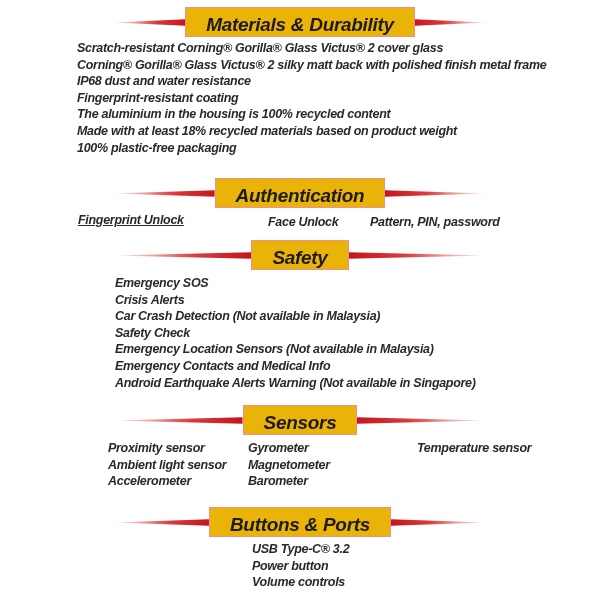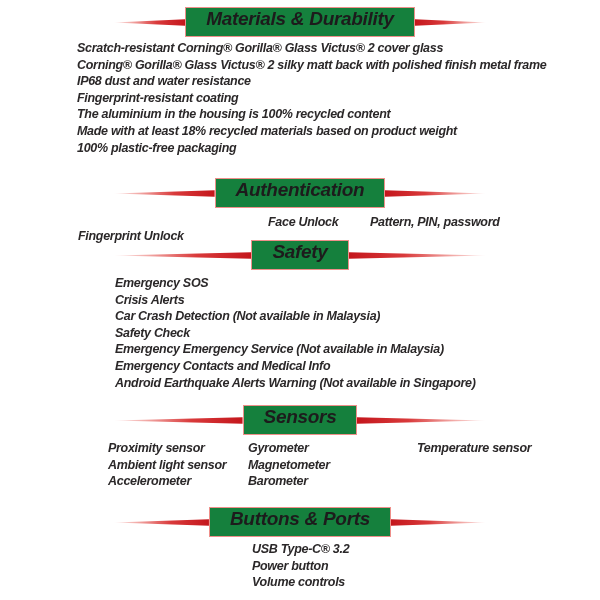--- a/index.html
+++ b/index.html
@@ -21,25 +21,25 @@
     align-items:center;
   }
   .spear{
     flex:1 1 auto;
     height:9px;
     min-width:40px;
   }
   .title-box{
     flex:0 0 auto;
     height:30px;
-    background:#15803d;
+    background:#eab308;
     border:1.5px solid #ee8f8a;
     box-sizing:border-box;
     display:flex;
-    align-items:flex-start;
+    align-items:flex-end;
     padding:0 20px;
     white-space:nowrap;
   }
   .title-box span{
     font-size:19px;
     font-weight:bold;
     font-style:italic;
     letter-spacing:-0.3px;
     color:#1d1b1c;
   }
@@ -101,41 +101,41 @@
     <svg class="spear" viewBox="0 0 120 12" preserveAspectRatio="none">
         <polygon points="0,6 120,1.8 120,10.2" fill="url(#gradL)"></polygon>
       </svg>
     <div class="title-box">
       <span>Authentication</span>
     </div>
     <svg class="spear" viewBox="0 0 120 12" preserveAspectRatio="none">
         <polygon points="0,1.8 0,10.2 120,6" fill="url(#gradR)"></polygon>
       </svg>
   </div>
-  <div class="spec-text" style="left:78px; top:228px;">Fingerprint Unlock</div>
+  <div class="spec-text" style="left:78px; top:212px;text-decoration:underline;">Fingerprint Unlock</div>
   <div class="spec-text" style="left:248px; top:214px;margin-left:20px;">Face Unlock</div>
   <div class="spec-text" style="left:370px; top:214px;">Pattern, PIN, password</div>
 
   <div class="header-row" style="top:240px">
     <svg class="spear" viewBox="0 0 120 12" preserveAspectRatio="none">
         <polygon points="0,6 120,1.8 120,10.2" fill="url(#gradL)"></polygon>
       </svg>
     <div class="title-box">
       <span>Safety</span>
     </div>
     <svg class="spear" viewBox="0 0 120 12" preserveAspectRatio="none">
         <polygon points="0,1.8 0,10.2 120,6" fill="url(#gradR)"></polygon>
       </svg>
   </div>
   <div class="spec-text" style="left:115px; top:275px;">
     <div>Emergency SOS</div>
     <div>Crisis Alerts</div>
     <div>Car Crash Detection (Not available in Malaysia)</div>
     <div>Safety Check</div>
-    <div>Emergency Emergency Service (Not available in Malaysia)</div>
+    <div>Emergency Location Sensors (Not available in Malaysia)</div>
     <div>Emergency Contacts and Medical Info</div>
     <div>Android Earthquake Alerts Warning (Not available in Singapore)</div>
   </div>
 
   <div class="header-row" style="top:405px">
     <svg class="spear" viewBox="0 0 120 12" preserveAspectRatio="none">
         <polygon points="0,6 120,1.8 120,10.2" fill="url(#gradL)"></polygon>
       </svg>
     <div class="title-box">
       <span>Sensors</span>

